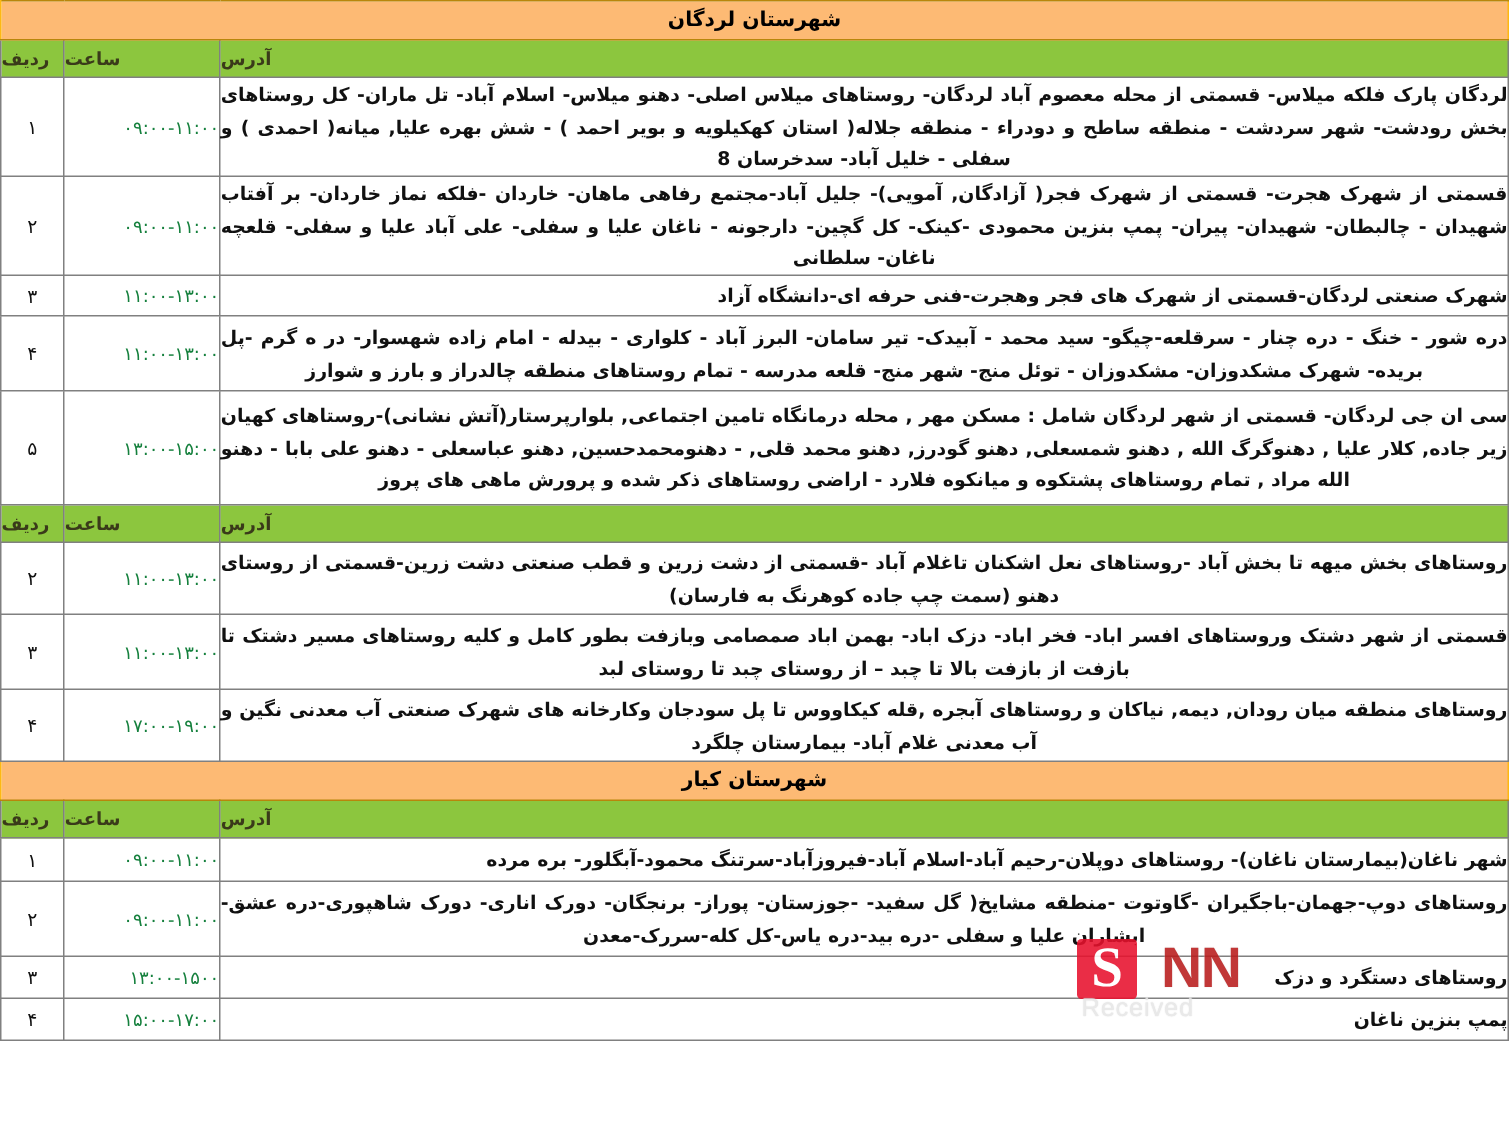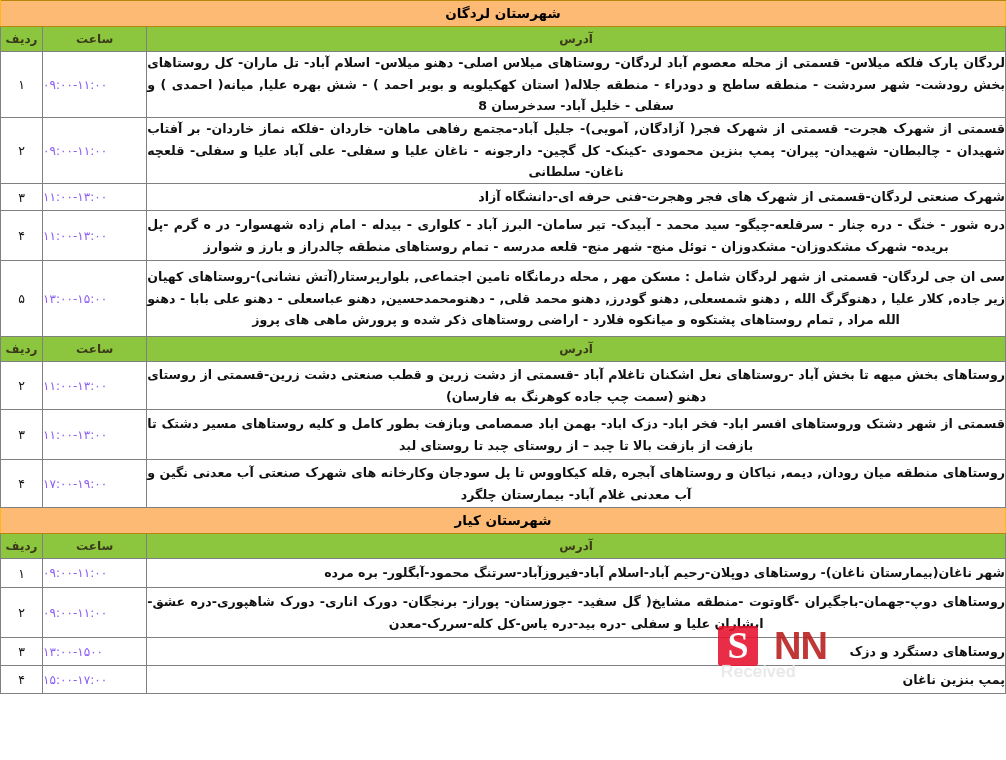--- a/index.html
+++ b/index.html
@@ -46,35 +46,35 @@
     height: 25px;
     line-height: 25px;
     border-left: 1px solid #fdb813;
     border-right: 1px solid #fdb813;
     border-top: 1px solid #b8860b;
     border-bottom: 1px solid #b8860b;
   }
   tr.col-head td {
     background: #8cc63e;
     color: #3a3a1a;
-    text-align: center;
+    text-align: left;
     font-weight: bold;
     font-size: 12px;
     height: 24px;
     line-height: 24px;
   }
   td.cell-radif {
     text-align: center;
     font-size: 12.5px;
     color: #111;
   }
   td.cell-saat {
-    text-align: left;
+    text-align: right;
     font-size: 12px;
-    color: #8b5cf6;
+    color: #15803d;
     white-space: nowrap;
     letter-spacing: 0.2px;
   }
   td.cell-adres {
     font-size: 12.6px;
     color: #111;
     line-height: 1.72;
     padding: 4px 8px;
     font-weight: bold;
   }

